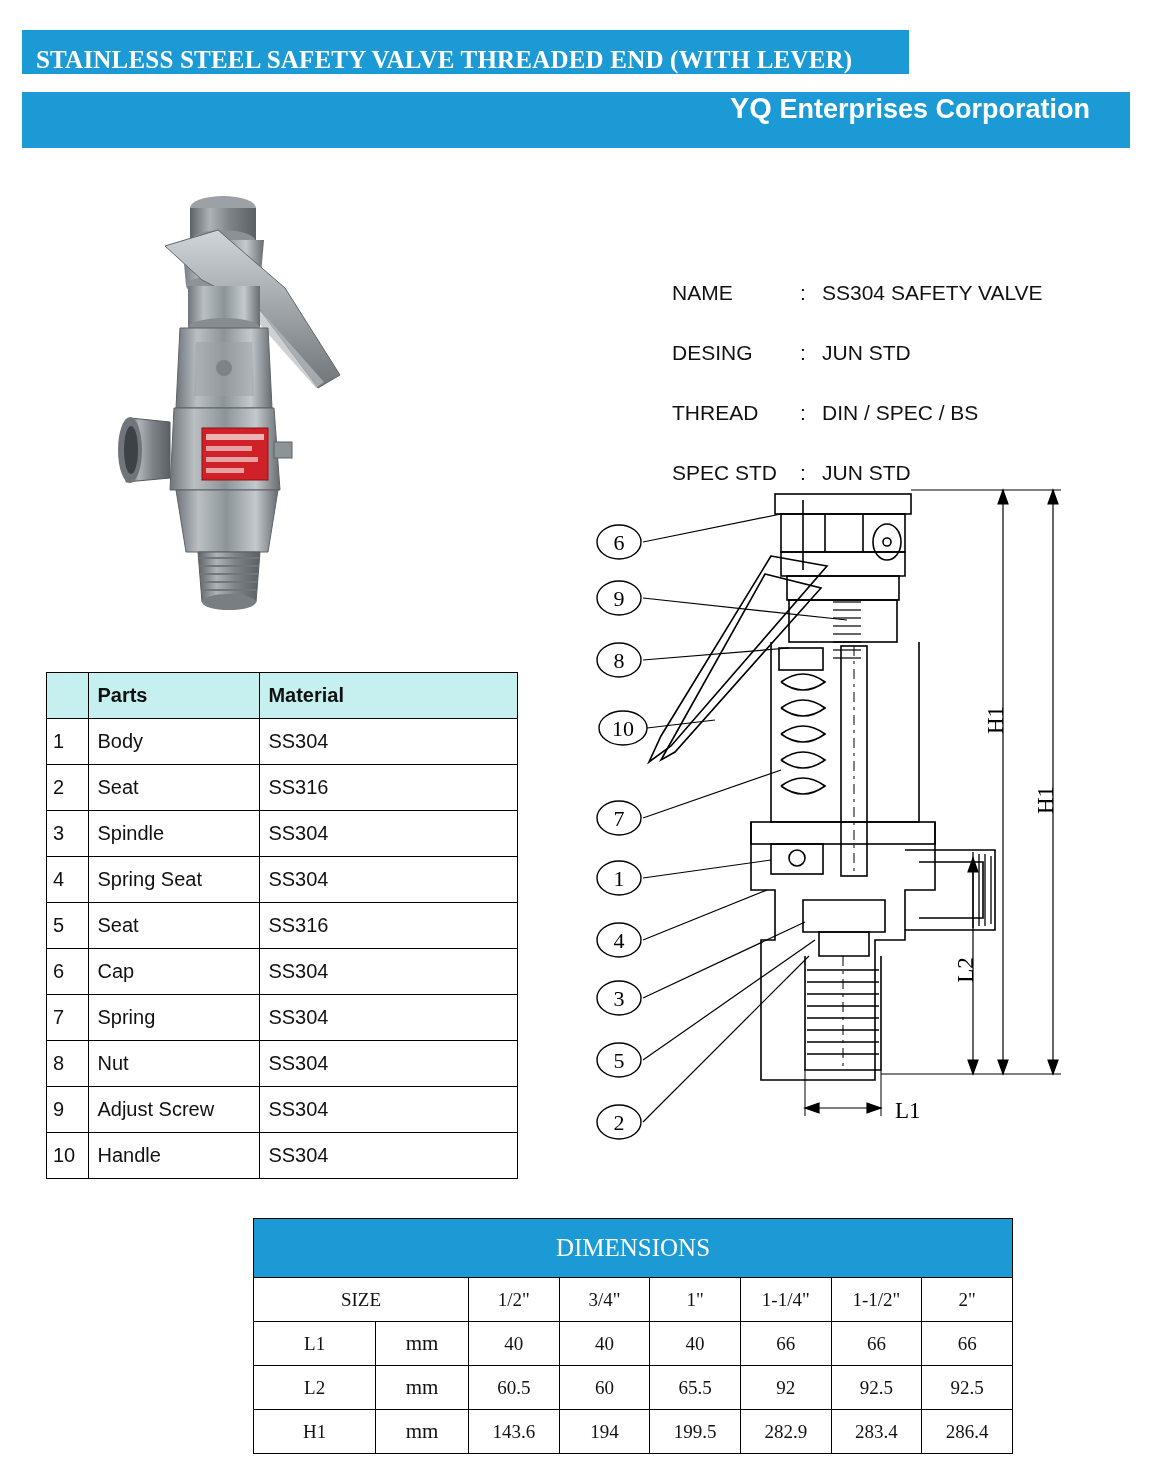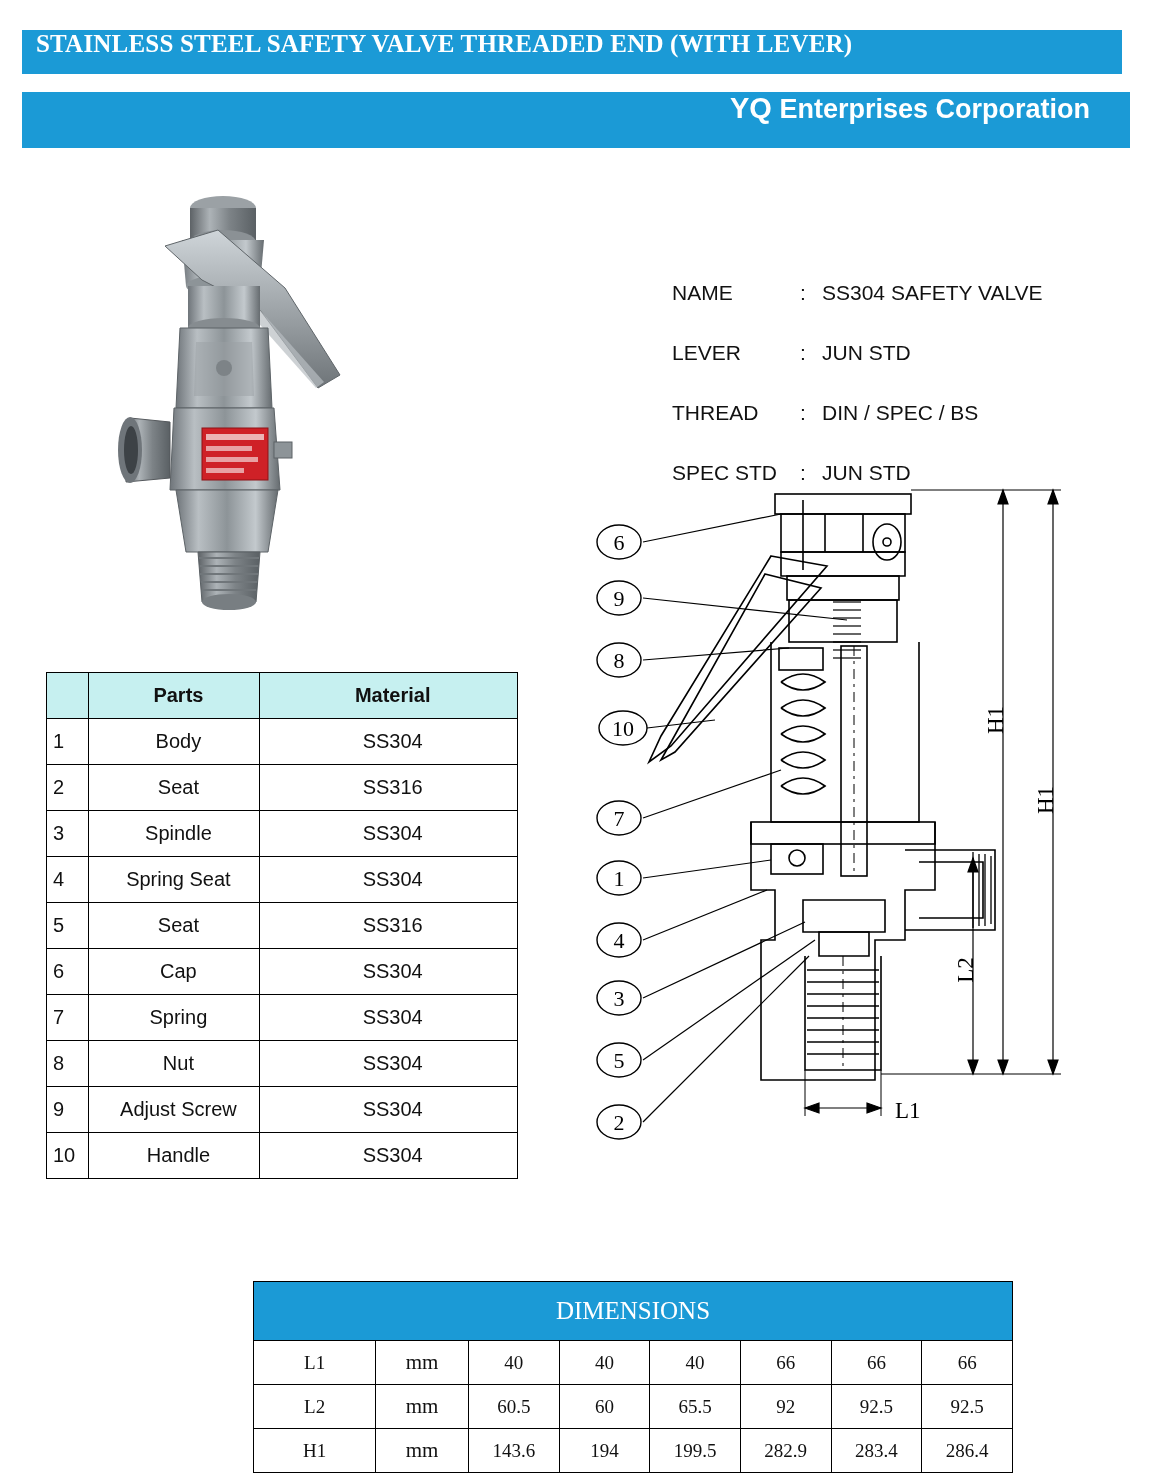--- a/index.html
+++ b/index.html
@@ -5,22 +5,22 @@
   html,body{margin:0;padding:0;}
   body{
     width:1149px;height:1479px;
     background:#ffffff;
     font-family:"Liberation Sans", sans-serif;
     position:relative;
     overflow:hidden;
   }
   
   .title-bar{
-    position:absolute;left:22px;top:30px;width:1100px;height:44px;
-    background:#1b9ad6;display:flex;align-items:flex-start;
+    position:absolute;left:22px;top:30px;width:887px;height:44px;
+    background:#1b9ad6;display:flex;align-items:flex-end;
   }
   .title-bar .title{
     font-family:"Liberation Serif", serif;
     font-weight:bold;font-size:25px;color:#ffffff;
     padding-left:14px;letter-spacing:0.2px;white-space:nowrap;
   }
   .brand-bar{
     position:absolute;left:22px;top:92px;width:1108px;height:56px;
     background:#1b9ad6;display:flex;align-items:flex-start;justify-content:flex-end;
   }
@@ -43,35 +43,35 @@
   .specs .k{width:128px;white-space:nowrap;}
   .specs .c{width:22px;}
   .specs .v{white-space:nowrap;}
   
   .parts-table{
     position:absolute;left:46px;top:672px;width:472px;
     border-collapse:collapse;
   }
   .parts-table td,.parts-table th{
     border:1.5px solid #000;
-    height:45px;font-size:20px;color:#111;text-align:center;
+    height:45px;font-size:20px;color:#111;text-align:left;
     padding:0 0 0 8px;font-weight:normal;
     font-family:"Liberation Sans", sans-serif;
   }
   .parts-table th{
     background:#c6f0f0;font-weight:bold;font-size:20px;
   }
   .parts-table .c-no{width:36px;text-align:left;padding-left:6px;}
   .parts-table .c-part{width:166px;}
   .parts-table .c-mat{width:256px;}
   
   .drawing{position:absolute;left:575px;top:470px;width:545px;height:700px;}
   .drawing svg{display:block;}
   
-  .dim-wrap{position:absolute;left:253px;top:1281px;width:760px;}
+  .dim-wrap{position:absolute;left:253px;top:1218px;width:760px;}
   .dim-title{
     background:#1b9ad6;color:#fff;text-align:center;
     font-size:25px;height:58px;line-height:58px;
     border:1.5px solid #000;border-bottom:none;
     font-family:"Liberation Serif", serif;
   }
   table.dim{
     border-collapse:collapse;width:760px;
   }
   table.dim td{
@@ -163,21 +163,21 @@
 </svg>
 </div>
 
 <div class="specs">
   <div class="row">
     <span class="k">NAME</span>
     <span class="c">:</span>
     <span class="v">SS304 SAFETY VALVE</span>
   </div>
   <div class="row">
-    <span class="k">LEVER</span>
+    <span class="k">DESING</span>
     <span class="c">:</span>
     <span class="v">JUN STD</span>
   </div>
   <div class="row">
     <span class="k">THREAD</span>
     <span class="c">:</span>
     <span class="v">DIN / SPEC / BS</span>
   </div>
   <div class="row">
     <span class="k">SPEC STD</span>
@@ -384,20 +384,29 @@
     <line x1="306" y1="600" x2="306" y2="646" stroke-width="1"></line>
     <text x="320" y="648" stroke="none">L1</text>
   </g>
 </svg>
 </div>
 
 <div class="dim-wrap">
   <div class="dim-title">DIMENSIONS</div>
   <table class="dim">
     <tbody>
+        <tr>
+      <td class="size-head" colspan="2">SIZE</td>
+      <td class="sz">1/2"</td>
+      <td class="sz">3/4"</td>
+      <td class="sz">1"</td>
+      <td class="sz">1-1/4"</td>
+      <td class="sz">1-1/2"</td>
+      <td class="sz">2"</td>
+    </tr>
     <tr>
       <td class="lbl">L1</td>
       <td class="unit">mm</td>
       <td class="sz">40</td>
       <td class="sz">40</td>
       <td class="sz">40</td>
       <td class="sz">66</td>
       <td class="sz">66</td>
       <td class="sz">66</td>
     </tr>

